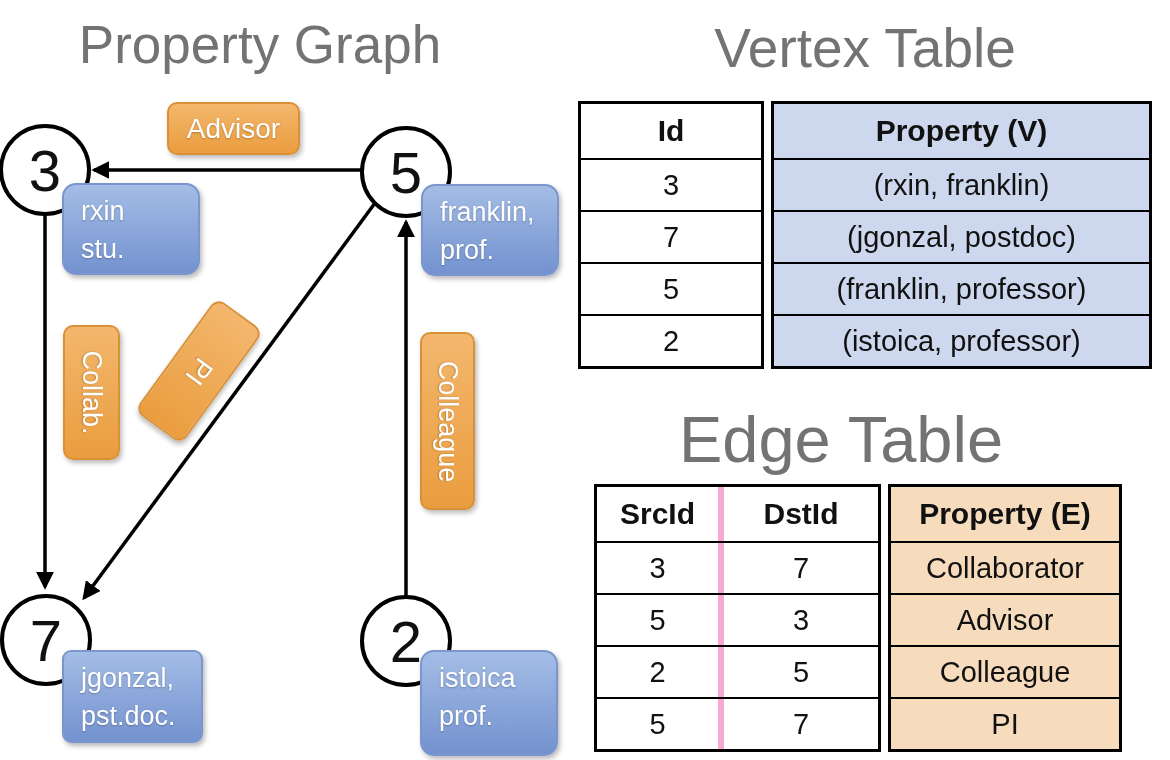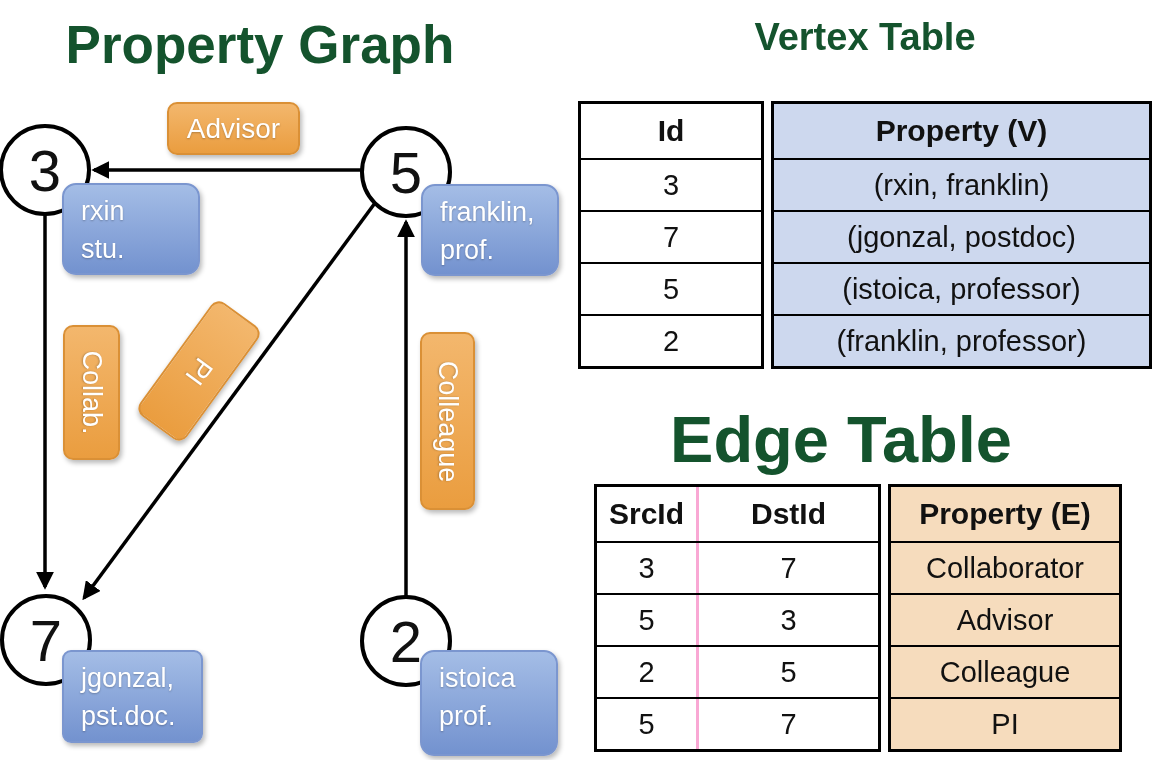--- a/index.html
+++ b/index.html
@@ -2,23 +2,23 @@
 <html style="--orange-top: #f3b76d; --orange-bottom: #ea9d3f; --orange-border: #da9036; --blue-top: #a4bde6; --blue-bottom: #7392cf; --blue-border: #7b96cf; --vertex-cell: #cdd8ee; --edge-cell: #f6dcbd;"><head>
 <meta charset="utf-8">
 <style>
   * { margin:0; padding:0; box-sizing:border-box; }
   html,body { background:#fff; }
   .stage {
     position:relative; width:1170px; height:760px; background:#fff;
     overflow:hidden; font-family:"Liberation Sans", sans-serif; color:#111;
   }
   
-  .big-title { position:absolute; text-align:center; font-weight:700; letter-spacing:0px; color:#14532d; }
+  .big-title { position:absolute; text-align:center; font-weight:400; letter-spacing:0px; color:#737373; }
   .pg-title  { left:0;   top:14px;  width:520px; font-size:53px; }
-  .vt-title  { left:585px; top:16px; width:560px; font-size:38px; }
+  .vt-title  { left:585px; top:16px; width:560px; font-size:55px; }
   .et-title  { left:585px; top:402px; width:512px; font-size:65px; }
 
   
   .graph-svg { position:absolute; left:0; top:0; width:585px; height:760px; }
   .edge { stroke:#000; stroke-width:3.5; }
   .node { fill:#fff; stroke:#000; stroke-width:4; }
   .ndig { font-family:"Liberation Sans",sans-serif; font-size:58px; font-weight:300; fill:#111; text-anchor:middle; }
 
   
   .gbox { position:absolute; color:#fff; text-shadow:0 1px 2px rgba(0,0,0,0.25); }
@@ -51,21 +51,21 @@
   .vwrap { left:578px; top:101px; }
   .ewrap { left:594px; top:484px; }
   .sub { border:3px solid #000; background:#fff; }
   .sub .row { height:52px; border-top:2px solid #000; display:flex; align-items:stretch; }
   .sub .row.head { height:54px; border-top:none; }
   .cell { display:flex; align-items:center; justify-content:center; font-size:29px; flex:1; }
   .row.head .cell { font-weight:bold; font-size:30px; }
   .id-col   { width:186px; }
   .vprop-col{ width:381px; background:var(--vertex-cell,#cdd8ee); }
   .sd-col   { width:287px; }
-  .sd-col .cell.src { width:102px; flex:none; border-right:3px solid #f9a8d4; }
+  .sd-col .cell.src { width:127px; flex:none; border-right:6px solid #f9a8d4; }
   .eprop-col{ width:234px; background:var(--edge-cell,#f6dcbd); }
 </style>
 </head>
 <body>
 
 <div class="stage">
 
   <div class="big-title pg-title">Property Graph</div>
 
   <svg class="graph-svg" viewBox="0 0 585 760">
@@ -144,24 +144,24 @@
       <div class="row head">
           <div class="cell">Property (V)</div>
         </div>
       <div class="row">
           <div class="cell">(rxin, franklin)</div>
         </div>
       <div class="row">
           <div class="cell">(jgonzal, postdoc)</div>
         </div>
       <div class="row">
+          <div class="cell">(franklin, professor)</div>
+        </div>
+      <div class="row">
           <div class="cell">(istoica, professor)</div>
-        </div>
-      <div class="row">
-          <div class="cell">(franklin, professor)</div>
         </div>
     </div>
   </div>
 
   <div class="big-title et-title">Edge Table</div>
 
   <div class="twrap ewrap">
     <div class="sub sd-col">
       <div class="row head">
         <div class="cell src">SrcId</div>

